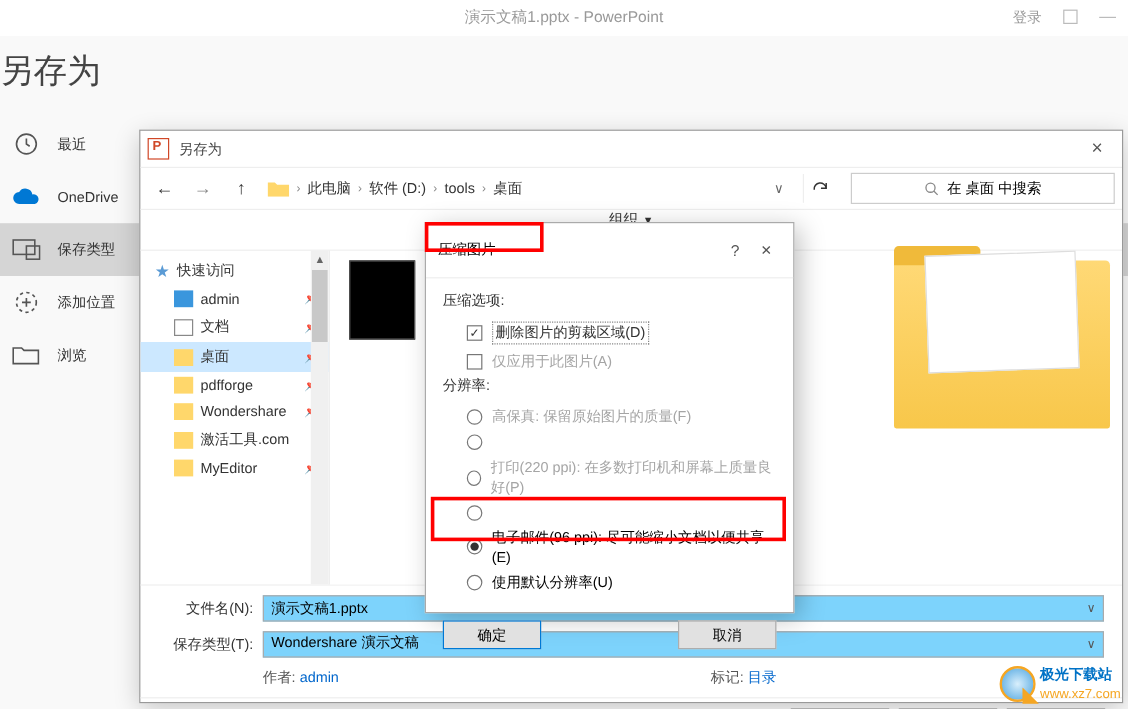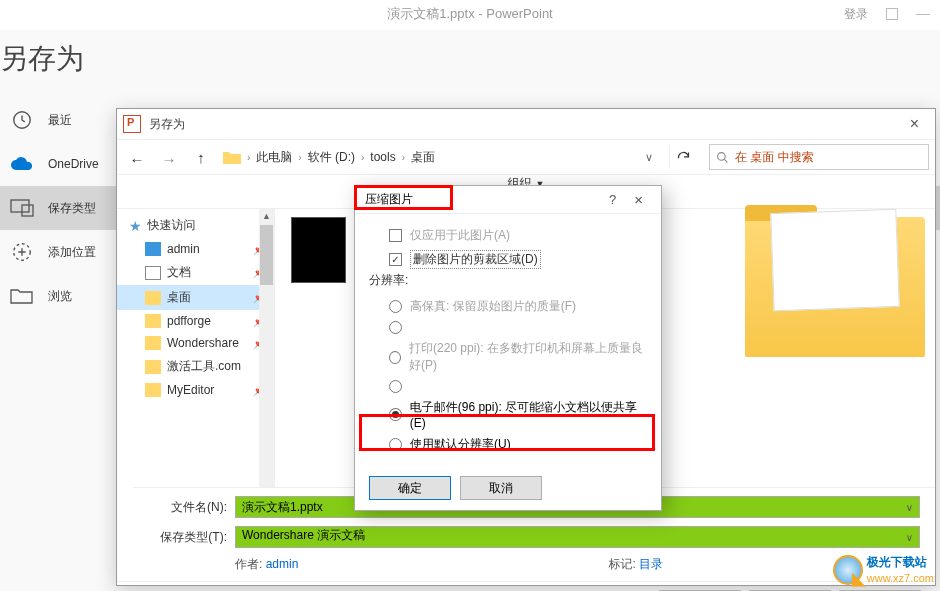--- a/index.html
+++ b/index.html
@@ -31,21 +31,21 @@
 .dlg-nav { height: 36px; border-top: 1px solid #eee; border-bottom: 1px solid #eee; display: flex; align-items: center; padding: 0 6px; gap: 4px; }
 .nav-btn { width: 28px; height: 24px; display: flex; align-items: center; justify-content: center; color: #888; }
 .nav-btn.dark { color: #333; }
 .nav-arrow { font-size: 15px; }
 .breadcrumb { flex: 1; height: 26px; display: flex; align-items: center; padding: 0 4px; color: #333; }
 .breadcrumb .crumb { padding: 0 4px; font-size: 12px; }
 .breadcrumb .sep { color: #888; font-size: 10px; padding: 0 2px; }
 .bc-end { margin-left: auto; display: flex; align-items: center; gap: 10px; padding-right: 4px; }
 .bc-chev { color: #666; font-size: 11px; }
 .bc-refresh { width: 28px; height: 24px; display: flex; align-items: center; justify-content: center; color: #333; border-left: 1px solid #eee; margin-left: 4px; }
-.search-box { flex: 0 0 220px; height: 26px; border: 1px solid #ccc; display: flex; align-items: center; padding: 0 6px; gap: 6px; color: #c2410c; margin-left: 8px; }
+.search-box { flex: 0 0 220px; height: 26px; border: 1px solid #ccc; display: flex; align-items: center; padding: 0 6px; gap: 6px; color: #000000; margin-left: 8px; justify-content: center; }
 
 .dlg-toolbar { height: 34px; display: flex; align-items: center; padding: 0 14px; gap: 20px; color: #333; border-bottom: 1px solid #eee; flex-direction: column; }
 .dlg-toolbar .tb { display: flex; align-items: center; gap: 4px; }
 .dlg-toolbar .q { margin-left: auto; color: #0078d4; width: 20px; height: 20px; border: 1px solid #0078d4; border-radius: 50%; display: flex; align-items: center; justify-content: center; font-size: 11px; }
 
 .dlg-body { display: flex; height: 278px; }
 .dlg-side { width: 158px; border-right: 1px solid #eee; overflow: hidden; padding: 4px 0; position: relative; }
 .side-head { display: flex; align-items: center; gap: 6px; padding: 4px 8px 4px 12px; color: #333; }
 .side-item { display: flex; align-items: center; gap: 6px; padding: 4px 8px 4px 28px; color: #333; }
 .side-item.sel { background: #cce8ff; }
@@ -59,49 +59,49 @@
 .side-scroll .ar { font-size: 9px; color: #666; padding: 2px 0; }
 .side-scroll .thumb { width: 13px; height: 60px; background: #c8c8c8; margin-top: 2px; }
 .dlg-content { flex: 1; position: relative; background: #fff; }
 .thumb-black { position: absolute; top: 8px; left: 16px; width: 55px; height: 66px; background: #000; border: 1px solid #555; }
 .thumb-folder { position: absolute; top: 8px; width: 180px; height: 140px; }
 .thumb-folder.a { right: 10px; }
 .folder-shape { width: 100%; height: 100%; background: linear-gradient(#ffd976, #f8c74a); border-radius: 4px 4px 2px 2px; position: relative; }
 .folder-shape::before { content: ""; position: absolute; top: -12px; left: 0; width: 40%; height: 16px; background: #f0ba3a; border-radius: 4px 4px 0 0; }
 .paper { position: absolute; top: -6px; left: 15%; width: 70%; height: 70%; background: #fff; border: 1px solid #ddd; transform: rotate(-2deg); }
 
-.dlg-bottom { border-top: 1px solid #eee; padding: 8px 14px; margin-left: 16px; }
+.dlg-bottom { border-top: 1px solid #eee; padding: 8px 14px; }
 .row { display: flex; align-items: center; margin-bottom: 8px; gap: 8px; }
 .row .lbl { width: 80px; text-align: right; color: #333; }
-.row input.text, .row .combo { flex: 1; height: 22px; border: 1px solid #aaa; padding: 0 6px; font-size: 12px; background: #84cc16; }
+.row input.text, .row .combo { flex: 1; height: 22px; border: 1px solid #aaa; padding: 0 6px; font-size: 12px; background: #7dd3fc; }
 .row .vchev { margin-left: -22px; font-size: 10px; color: #555; padding-right: 8px; }
 .meta-row { display: flex; gap: 40px; padding-left: 88px; color: #555; font-size: 12px; }
 .meta-row .v { color: #0066cc; }
 
 .dlg-footer { border-top: 1px solid #eee; height: 40px; display: flex; align-items: center; padding: 0 14px; gap: 10px; }
 .dlg-footer .btns { margin-left: auto; display: flex; gap: 8px; }
 .win-btn { min-width: 82px; height: 24px; border: 1px solid #adadad; background: #e1e1e1; display: flex; align-items: center; justify-content: center; gap: 6px; padding: 0 10px; }
 
 
 .dlg-compress { position: absolute; top: 185px; left: 354px; width: 308px; height: 326px; border: 1px solid #aaa; background: #fff; box-shadow: 5px 5px 20px rgba(0,0,0,0.25); z-index: 50; }
-.cp-title { height: 28px; display: flex; align-items: center; padding: 12px 10px; border-bottom: 1px solid #eee; }
+.cp-title { height: 46px; display: flex; align-items: center; padding: 12px 10px; border-bottom: 1px solid #eee; }
 .cp-title .t { font-size: 12px; }
 .cp-title .q { margin-left: auto; padding: 0 10px; font-size: 13px; color: #555; }
 .cp-title .x { padding: 0 8px; font-size: 15px; color: #555; }
 .cp-body { padding: 10px 14px; }
 .cp-section { font-size: 12px; color: #333; margin-bottom: 6px; }
 .cp-opt { display: flex; align-items: center; gap: 8px; padding: 3px 0 3px 20px; font-size: 12px; color: #333; }
 .cp-opt.disabled { color: #a5a5a5; }
 .cb { width: 13px; height: 13px; border: 1px solid #777; display: inline-flex; align-items: center; justify-content: center; font-size: 10px; background: #fff; }
 .cb.checked::after { content: "✓"; color: #333; }
 .rb { width: 13px; height: 13px; border: 1px solid #777; border-radius: 50%; display: inline-block; position: relative; background: #fff; }
 .rb.on::after { content: ""; position: absolute; top: 2px; left: 2px; width: 7px; height: 7px; background: #333; border-radius: 50%; }
 .cp-res { font-size: 12px; padding: 3px 0 3px 20px; display: flex; align-items: center; gap: 8px; }
 .cp-res.disabled { color: #a5a5a5; }
-.cp-footer { display: flex; justify-content: flex-start; gap: 9px; padding: 10px 14px; }
+.cp-footer { display: flex; justify-content: space-between; gap: 28px; padding: 10px 14px; }
 .red-box1 { position: absolute; top: 185px; left: 354px; width: 99px; height: 25px; border: 3px solid #ff0000; z-index: 60; pointer-events: none; }
 .red-box2 { position: absolute; top: 414px; left: 359px; width: 296px; height: 37px; border: 3px solid #ff0000; z-index: 60; pointer-events: none; }
 
 
 .watermark { position: absolute; right: 6px; bottom: 6px; z-index: 100; font-size: 13px; color: #0072c6; display: flex; align-items: center; gap: 4px; }
 .globe { width: 30px; height: 30px; border-radius: 50%; background: radial-gradient(#d9effc,#4aa3df); border: 2px solid #f5a623; position: relative; }
 .globe::after { content: ""; position: absolute; right: -5px; bottom: -4px; width: 14px; height: 14px; background: #f5a623; clip-path: polygon(0 0, 100% 100%, 0 100%); }
 
 svg { display: block; }
 </style>
@@ -301,27 +301,28 @@
   </div>
 </div>
 
 <div class="dlg-compress">
   <div class="cp-title">
     <span class="t">压缩图片</span>
     <span class="q">?</span>
     <span class="x">×</span>
   </div>
   <div class="cp-body">
+    <div class="cp-section">压缩选项:</div>
+    <div class="cp-opt">
+        <span class="cb checked"></span>
+        <span style="border:1px dotted #888;padding:0 2px;">删除图片的剪裁区域(D)</span>
+      </div>
     <div class="cp-opt disabled">
         <span class="cb"></span>
         <span>仅应用于此图片(A)</span>
-      </div>
-    <div class="cp-opt">
-        <span class="cb checked"></span>
-        <span style="border:1px dotted #888;padding:0 2px;">删除图片的剪裁区域(D)</span>
       </div>
     <div class="cp-section" style="">分辨率:</div>
     <div class="cp-res disabled">
         <span class="rb"></span>
         <span>高保真: 保留原始图片的质量(F)</span>
       </div>
     <div class="cp-res disabled">
         <span class="rb"></span>
       </div>
     <div class="cp-res disabled">

